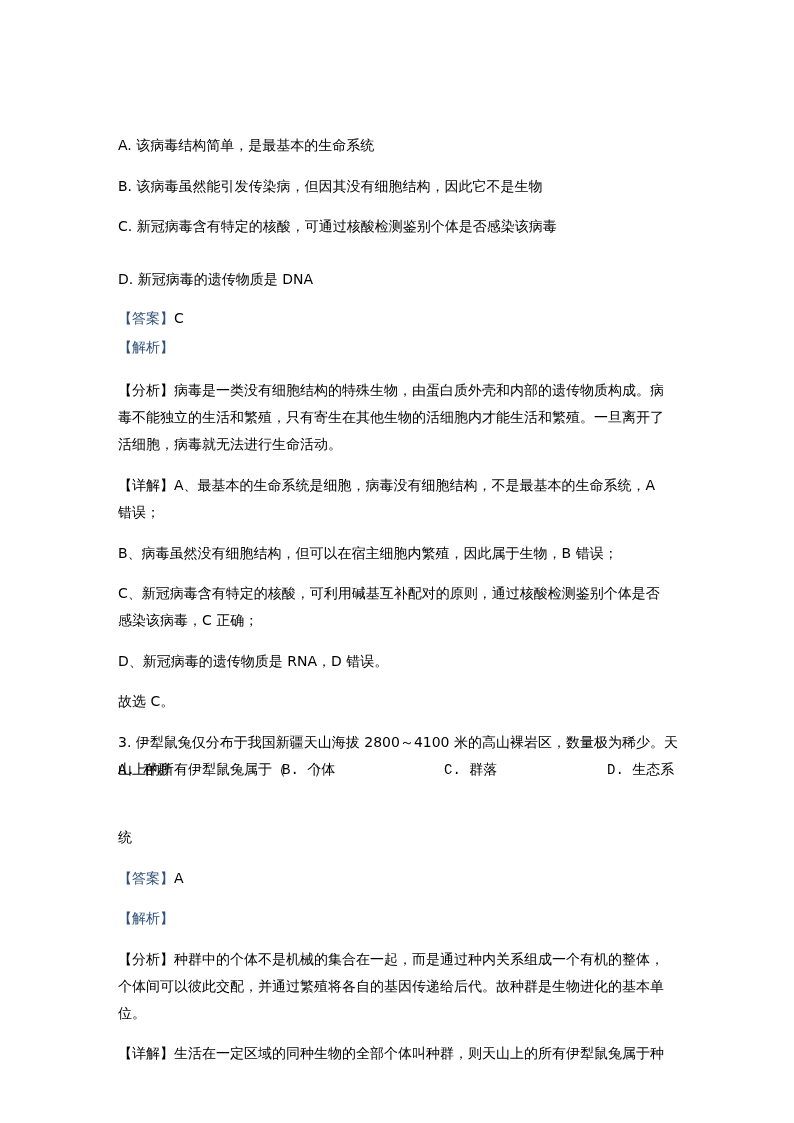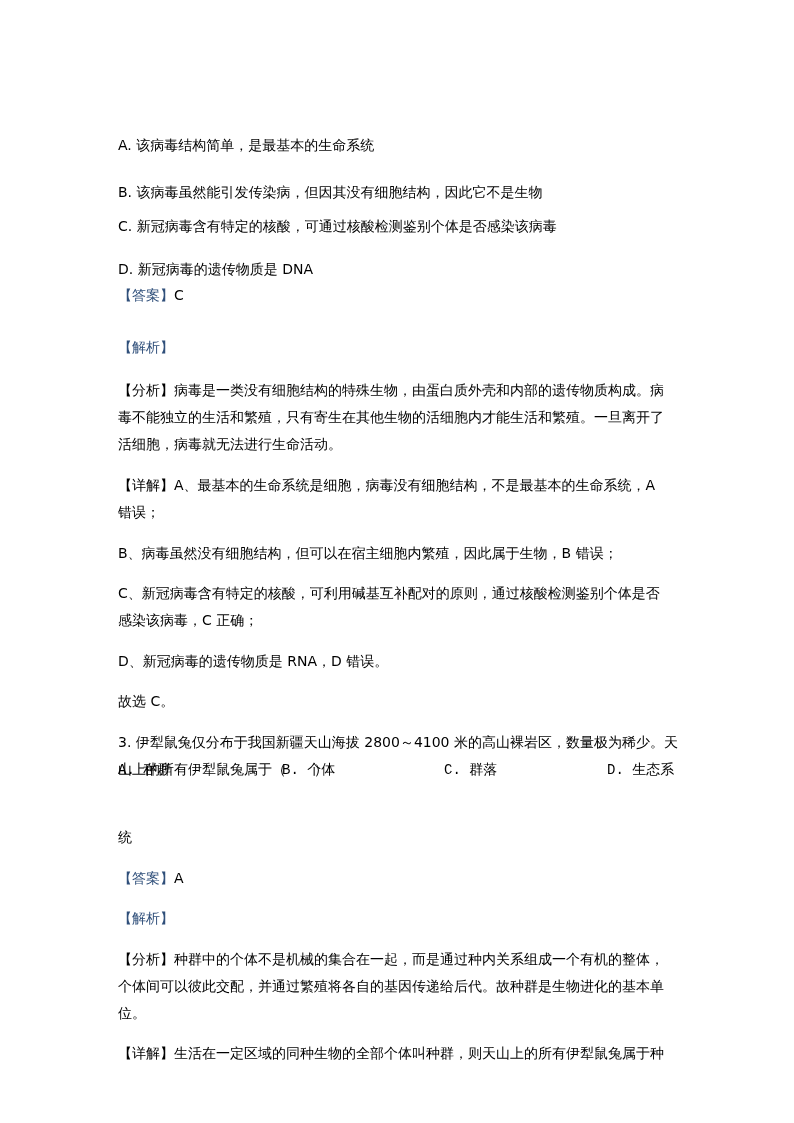--- a/index.html
+++ b/index.html
@@ -7,25 +7,25 @@
          font-family: "DejaVu Sans", "Liberation Sans", sans-serif; color: #000000; }
   .line { position: absolute; left: 118px; font-size: 14px; line-height: 16px; white-space: nowrap; margin-top: 40px; }
   .tag-blue { color: #2f4f7a; }
   .tag-bold { font-weight: normal; }
   .opt { position: absolute; font-size: 14px; line-height: 16px; white-space: nowrap; font-family: Liberation Mono, monospace; }
 </style>
 </head>
 <body>
 
 <div class="line" style="top:97px">A. 该病毒结构简单，是最基本的生命系统</div>
-<div class="line" style="top:144px">B. 该病毒虽然能引发传染病，但因其没有细胞结构，因此它不是生物</div>
+<div class="line" style="top:138px">B. 该病毒虽然能引发传染病，但因其没有细胞结构，因此它不是生物</div>
 <div class="line" style="top:178px">C. 新冠病毒含有特定的核酸，可通过核酸检测鉴别个体是否感染该病毒</div>
-<div class="line" style="top:221px">D. 新冠病毒的遗传物质是 DNA</div>
+<div class="line" style="top:231px">D. 新冠病毒的遗传物质是 DNA</div>
 
-<div class="line" style="top:247px">
+<div class="line" style="top:270px">
   <span class="tag-blue">【答案】</span><span>C</span>
 </div>
 <div class="line" style="top:299px">
   <span class="tag-blue">【解析】</span>
 </div>
 
 <div class="line" style="top:342px">
   <span class="tag-bold">【分析】</span><span>病毒是一类没有细胞结构的特殊生物，由蛋白质外壳和内部的遗传物质构成。病</span>
 </div>
 <div class="line" style="top:369px">毒不能独立的生活和繁殖，只有寄生在其他生物的活细胞内才能生活和繁殖。一旦离开了</div>

